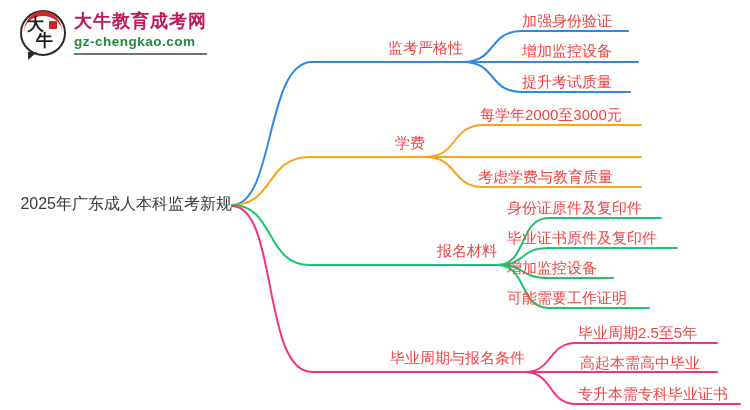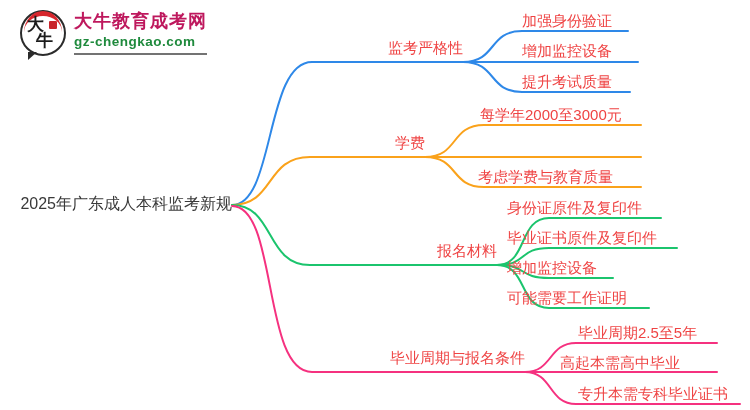--- a/index.html
+++ b/index.html
@@ -28,21 +28,21 @@
   .root-label{left:14px;top:194px;width:218px;font-size:16px;color:#3a3a3a;text-align:right;}
   .lbl{font-size:15px;text-align:right;}
   .lbl-b0{left:312px;top:39px;width:151px;}
   .lbl-b1{left:310px;top:134px;width:115px;}
   .lbl-b2{left:310px;top:242px;width:187px;}
   .lbl-b3{left:312px;top:349px;width:213px;}
   .leaf{font-size:15px;}
   .b0i0{left:522px;top:12px;} .b0i1{left:522px;top:42px;} .b0i2{left:522px;top:73px;}
   .b1i0{left:480px;top:106px;} .b1i1{left:469px;top:137px;} .b1i2{left:478px;top:168px;}
   .b2i0{left:507px;top:199px;} .b2i1{left:507px;top:229px;} .b2i2{left:507px;top:259px;} .b2i3{left:507px;top:289px;}
-  .b3i0{left:578px;top:324px;} .b3i1{left:560px;top:354px;} .b3i2{left:578px;top:385px;}
+  .b3i0{left:578px;top:324px;} .b3i1{left:580px;top:354px;} .b3i2{left:578px;top:385px;}
 </style>
 </head>
 <body>
 
 <div class="stage">
 
   <div class="logo">
     <div class="logo-icon">
       <span class="logo-arc"></span>
       <span class="logo-char-a">大</span>

